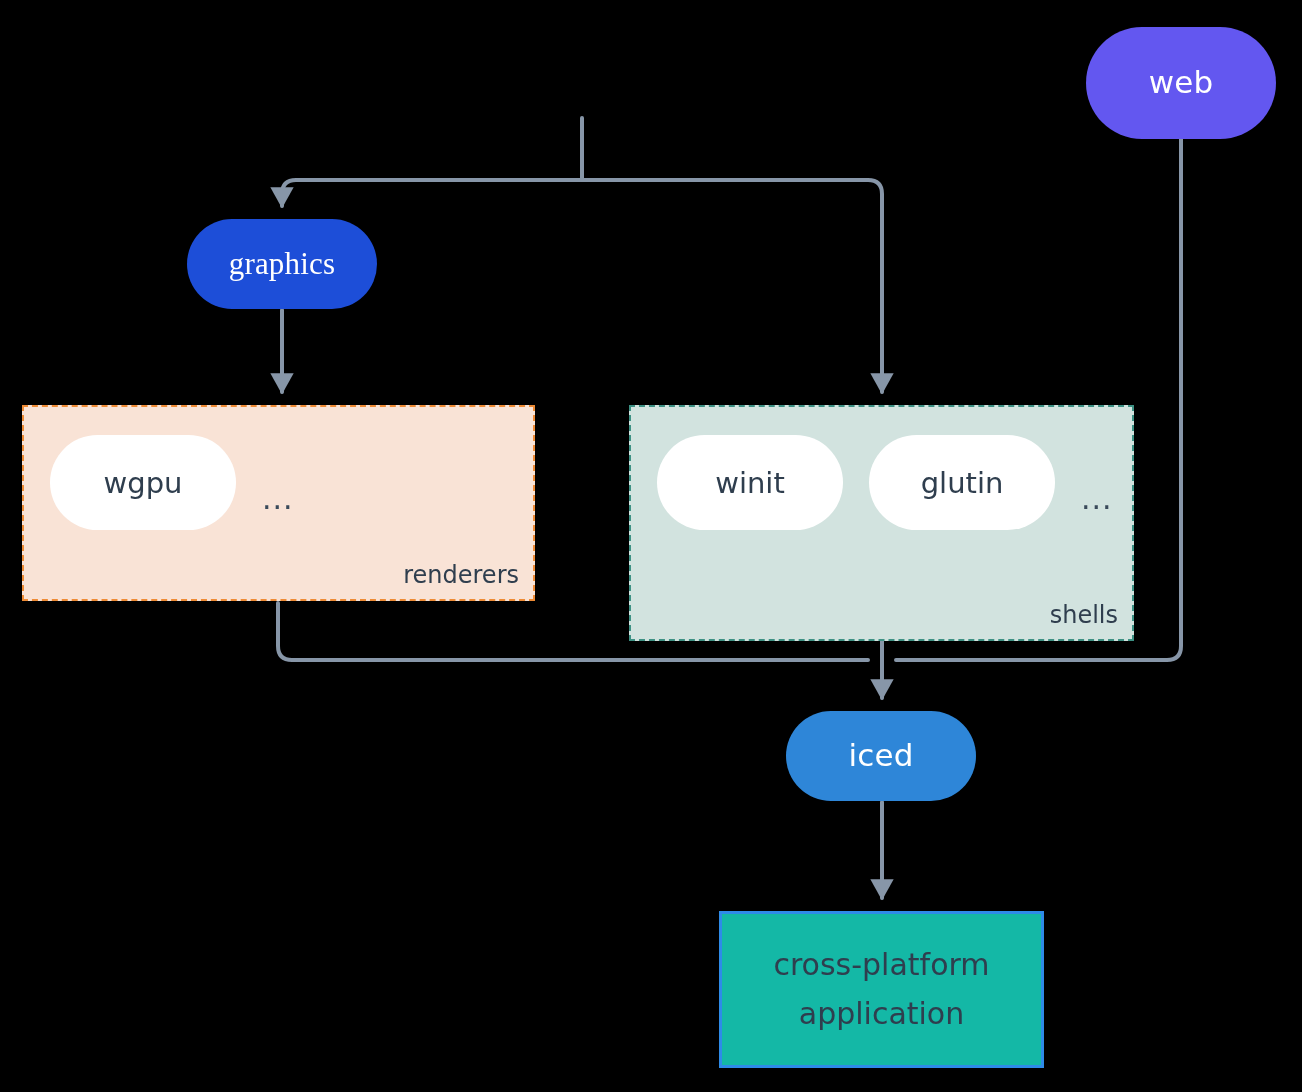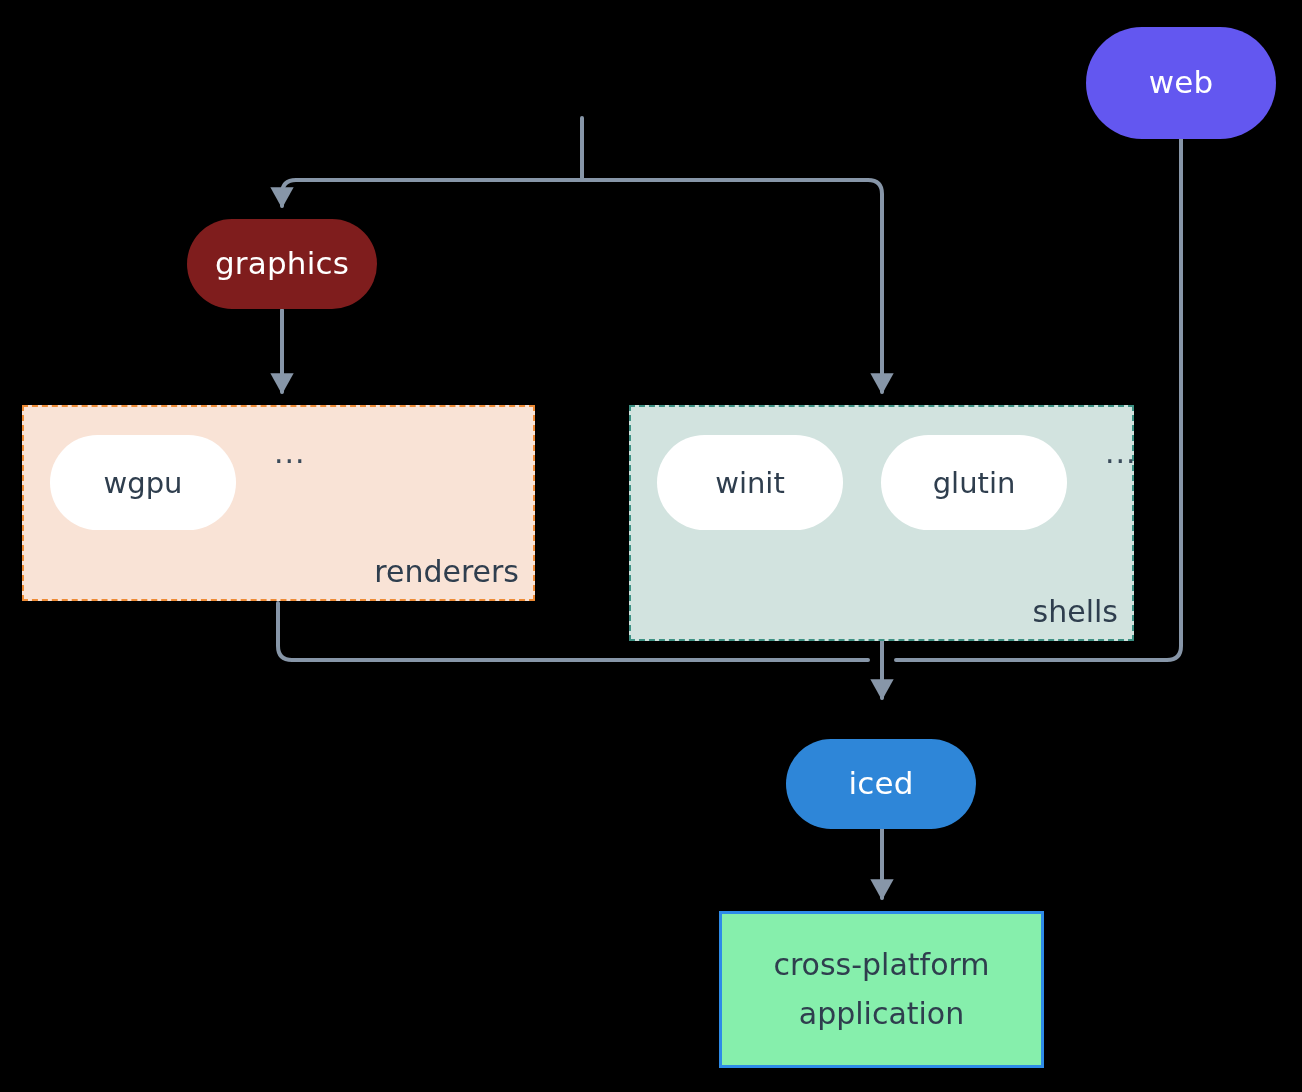--- a/index.html
+++ b/index.html
@@ -54,29 +54,29 @@
     top: 27px;
     width: 190px;
     height: 112px;
     background: #6357F0;
   }
   .pill-graphics {
     left: 187px;
     top: 219px;
     width: 190px;
     height: 90px;
-    background: #7f1d1d;
+    background: #1d4ed8;
+    font-family: Liberation Serif, serif;
   }
   .pill-iced {
     left: 786px;
     top: 711px;
     width: 190px;
     height: 90px;
     background: #2E86D8;
-    margin-top: 28px;
   }
   
   .group {
     position: absolute;
     box-sizing: border-box;
   }
   .group-renderers {
     left: 22px;
     top: 405px;
     width: 513px;
@@ -89,31 +89,31 @@
     top: 405px;
     width: 505px;
     height: 236px;
     background: #D2E3DF;
     border: 2px dashed #3D9184;
   }
   .group-label {
     position: absolute;
     right: 14px;
     bottom: 10px;
-    font-size: 30px;
+    font-size: 24px;
     color: #2F3E4E;
   }
   .chips {
     position: absolute;
     left: 0;
     top: 28px;
     width: 100%;
     display: flex;
-    align-items: flex-start;
-    gap: 38px;
+    align-items: flex-end;
+    gap: 26px;
     padding-left: 26px;
     box-sizing: border-box;
   }
   .chip {
     box-sizing: border-box;
     height: 95px;
     min-width: 186px;
     padding: 0 26px;
     background: #ffffff;
     border-radius: 999px;
@@ -129,21 +129,21 @@
     letter-spacing: 1px;
     padding-bottom: 14px;
   }
   
   .appbox {
     position: absolute;
     left: 719px;
     top: 911px;
     width: 325px;
     height: 157px;
-    background: #86efac;
+    background: #14b8a6;
     border: 3px solid #2E8BE8;
     box-sizing: border-box;
     display: flex;
     flex-direction: column;
     align-items: center;
     justify-content: center;
     font-size: 30px;
     color: #2F3E4E;
     line-height: 1.62;
   }

